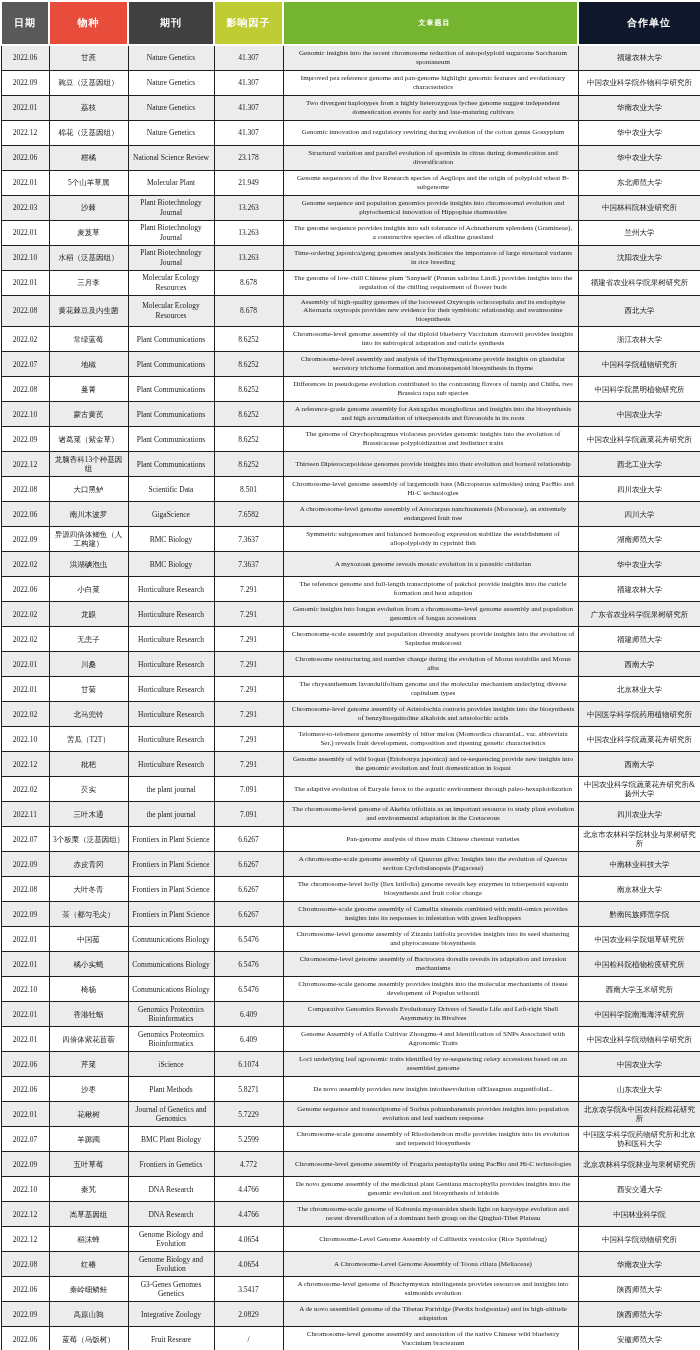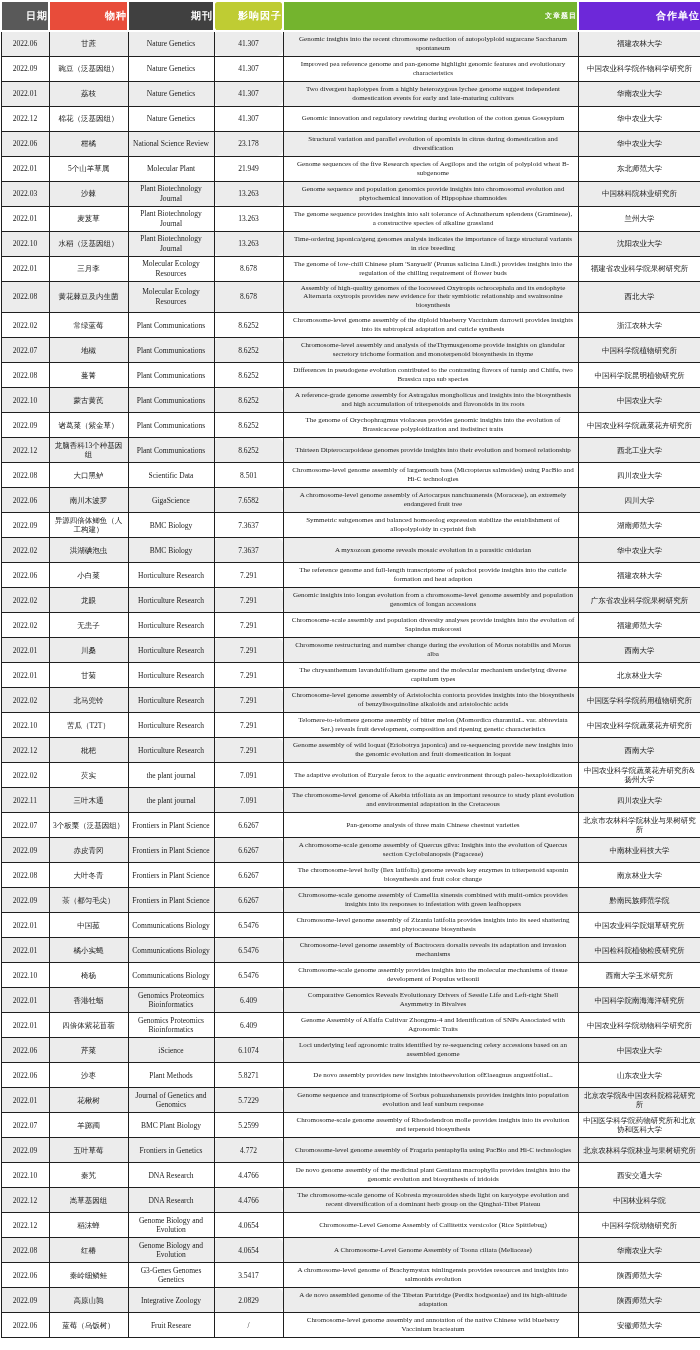--- a/index.html
+++ b/index.html
@@ -9,61 +9,61 @@
     font-family: "Liberation Serif", "DejaVu Serif", serif;
     color: #1a1a1a;
   }
   table#pub-table {
     width: 700px;
     table-layout: fixed;
     border-collapse: collapse;
     background: #ffffff;
   }
   thead th {
-    height: 30px;
+    height: 44px;
     color: #ffffff;
     font-weight: bold;
     font-size: 10px;
-    text-align: right;
+    text-align: center;
     vertical-align: middle;
     border: 2px solid #ffffff;
     letter-spacing: 1px;
   }
   tbody td {
     border: 1px solid #1f1f1f;
     font-size: 7.5px;
     line-height: 1.28;
     text-align: center;
     vertical-align: middle;
     padding: 2px 3px;
     height: 25px;
     overflow: hidden;
     word-wrap: break-word;
   }
   tbody tr:nth-child(odd)  { background: #ececec; }
   tbody tr:nth-child(even) { background: #ffffff; }
   .col-date        { width: 48px; }
   .col-species     { width: 79px; }
   .col-journal     { width: 86px; }
-  .col-impact      { width: 69px; border-radius: 6px; }
+  .col-impact      { width: 69px; }
   .col-title       { width: 295px; font-size: 7px; padding-left: 8px; }
   .col-institution { width: 123px; }
 </style>
 </head>
 <body>
 
 <table id="pub-table">
   <thead>
     <tr>
         <th class="col-date" style="background: rgb(89, 89, 89);">日期</th>
         <th class="col-species" style="background: rgb(232, 76, 58);">物种</th>
         <th class="col-journal" style="background: #404040;">期刊</th>
         <th class="col-impact" style="background: rgb(191, 204, 51);">影响因子</th>
         <th class="col-title" style="background: rgb(116, 180, 46);">文章题目</th>
-        <th class="col-institution" style="background: #6d28d9; padding-left: 19px;">合作单位</th>
+        <th class="col-institution" style="background: #0f172a; padding-left: 19px;">合作单位</th>
       </tr>
   </thead>
   <tbody>
       <tr>
         <td class="col-date">2022.06</td>
         <td class="col-species">甘蔗</td>
         <td class="col-journal">Nature Genetics</td>
         <td class="col-impact">41.307</td>
         <td class="col-title">Genomic insights into the recent chromosome reduction of autopolyploid sugarcane Saccharum spontaneum</td>
         <td class="col-institution">福建农林大学</td>

